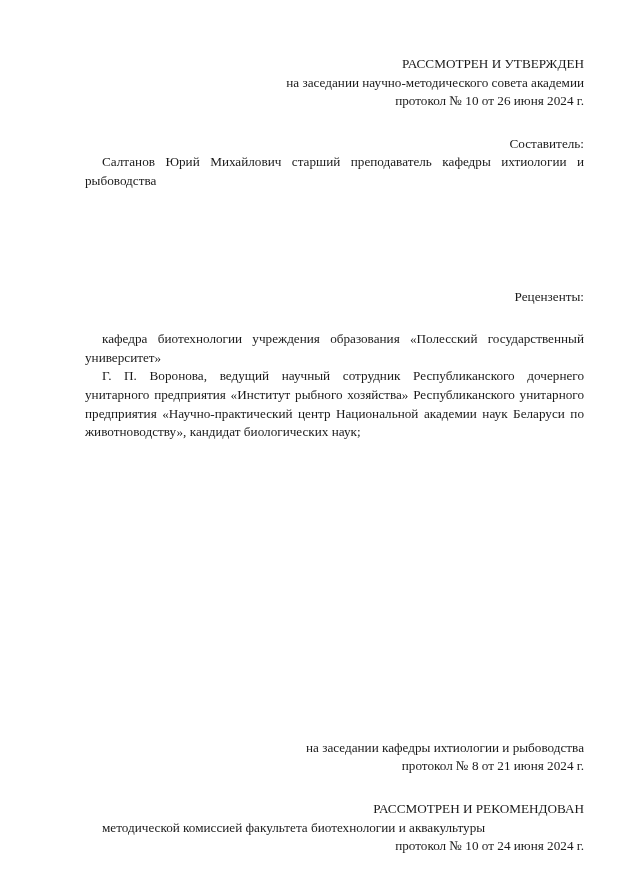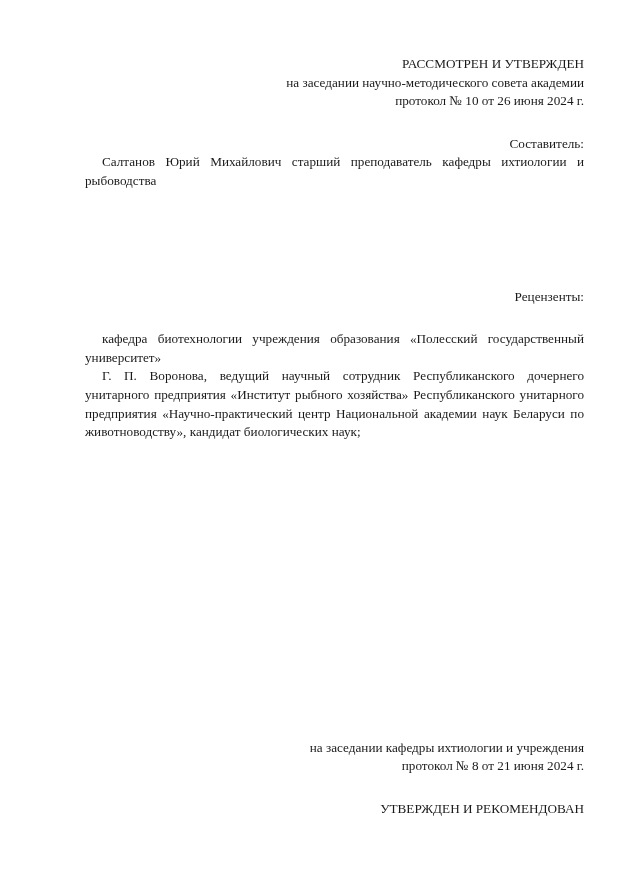--- a/index.html
+++ b/index.html
@@ -88,24 +88,26 @@
 
       <div class="spacer gap-md"></div>
 
       <p class="para justify ind-body">кафедра биотехнологии учреждения образования «Полесский государственный университет»</p>
       <p class="para justify ind-body">Г. П. Воронова, ведущий научный сотрудник Республиканского дочернего унитарного предприятия «Институт рыбного хозяйства» Республиканского унитарного предприятия «Научно-практический центр Национальной академии наук Беларуси по животноводству», кандидат биологических наук;</p>
     </div>
 
     <div class="spacer gap-huge"></div>
 
     <div class="block">
-      <p class="para ind-sub">на заседании кафедры ихтиологии и учреждения</p>
+      <p class="para ind-sub">на заседании кафедры ихтиологии и рыбоводства</p>
       <p class="para ind-flush">протокол № 8 от 21 июня 2024 г.</p>
     </div>
 
     <div class="spacer gap-md"></div>
 
     <div class="block">
-      <p class="para ind-head">УТВЕРЖДЕН И РЕКОМЕНДОВАН</p>
+      <p class="para ind-head">РАССМОТРЕН И РЕКОМЕНДОВАН</p>
+      <p class="para justify ind-sub">методической комиссией факультета биотехнологии и аквакультуры</p>
+      <p class="para ind-flush">протокол № 10 от 24 июня 2024 г.</p>
     </div>
 
   </div>
 </div>
 
 </body></html>

